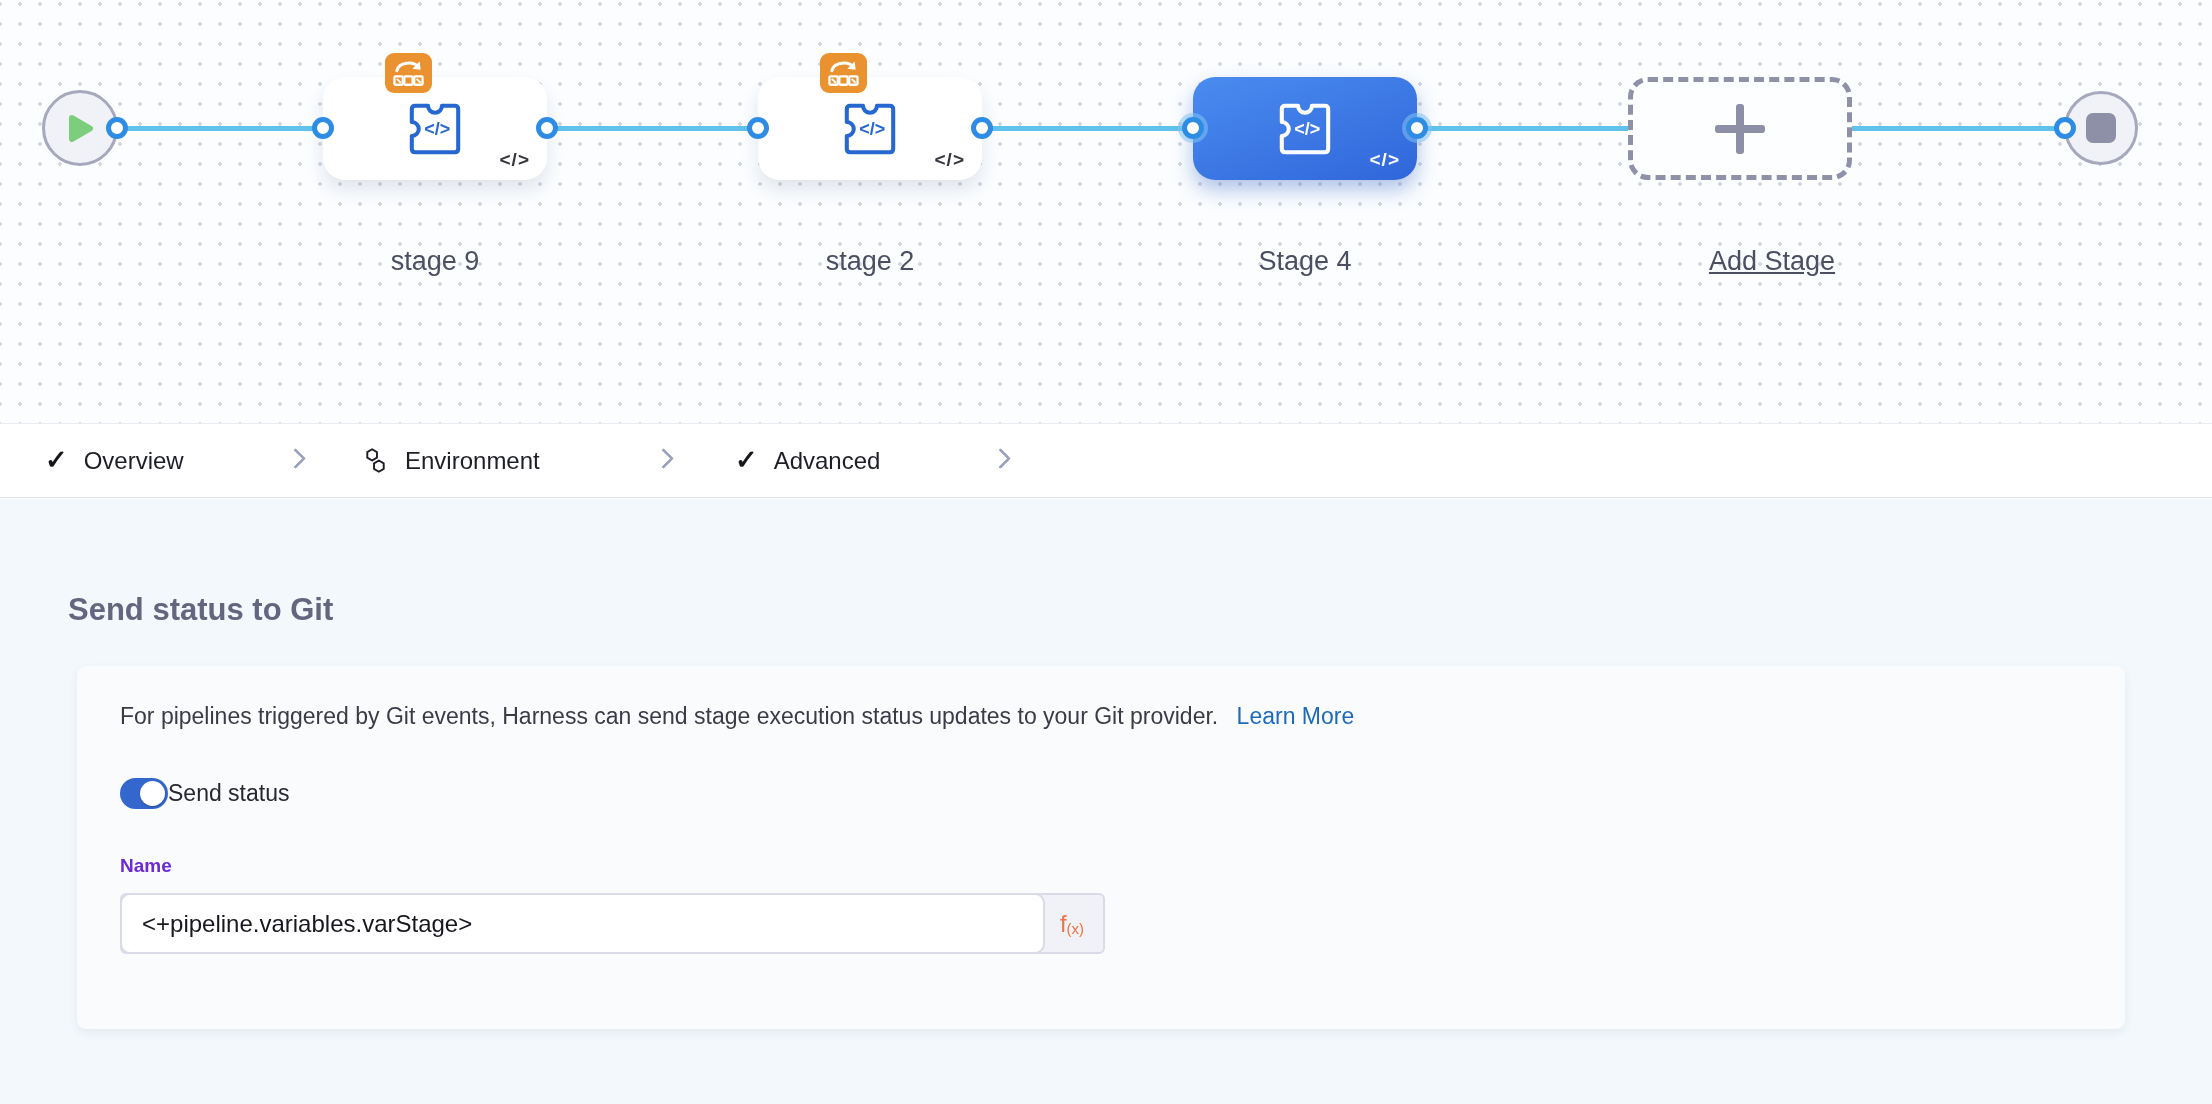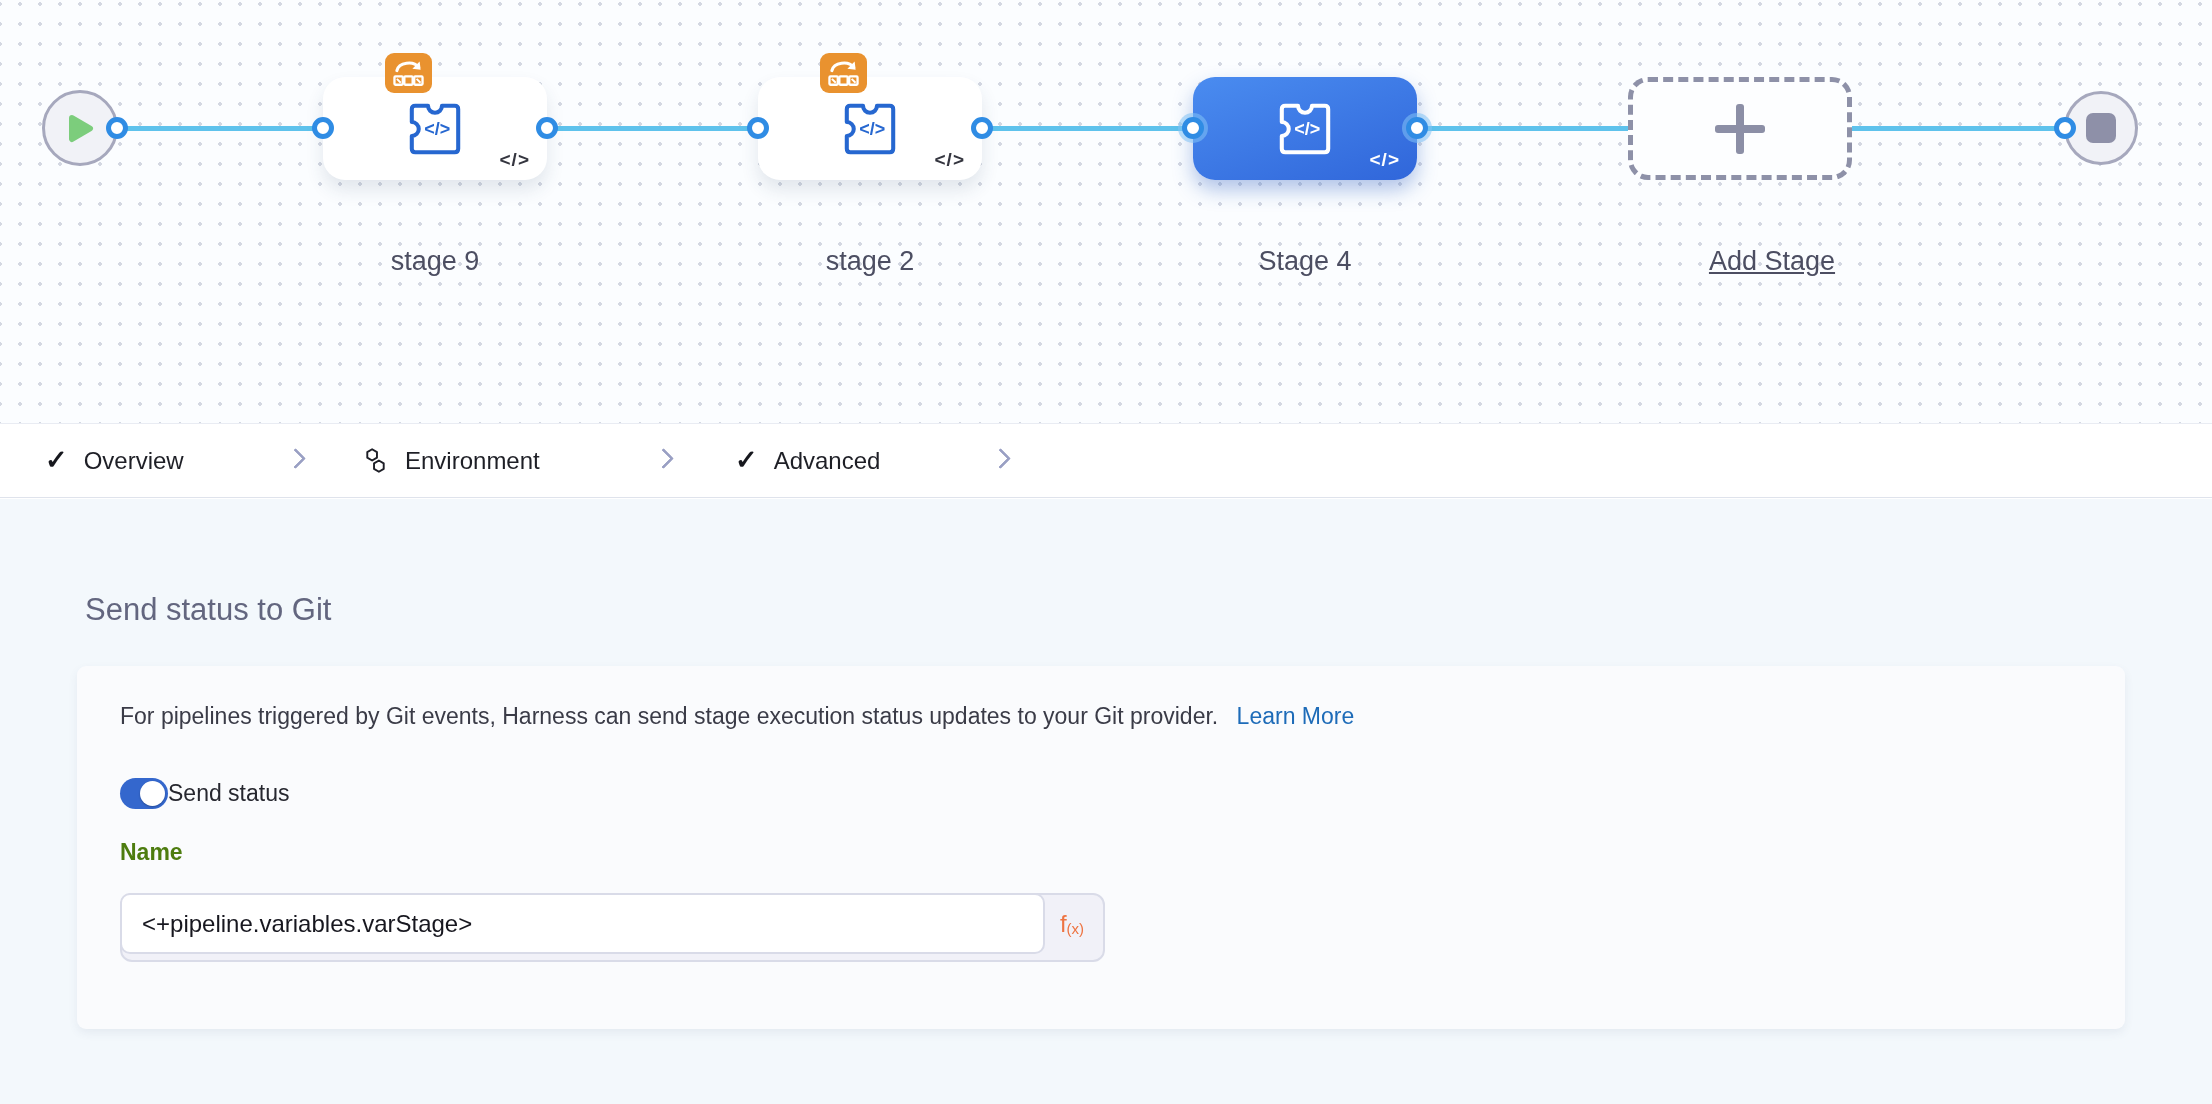--- a/index.html
+++ b/index.html
@@ -63,35 +63,35 @@
   .tab-advanced::after { content:""; position:absolute; left:0; right:0; bottom:-1px;
     height:7px; background:#2665d0; border-radius:4px; }
   .tab-check { font-size:27px; font-weight:700; color:#16171d; line-height:1; }
   .tab-sep { position:absolute; top:27px; width:15px; height:15px;
     border-top:3.5px solid #9aa0c4; border-right:3.5px solid #9aa0c4;
     transform:rotate(45deg); border-radius:2px; }
   .sep1 { left:288px; } .sep2 { left:656px; } .sep3 { left:993px; }
 
   
   .content { position:absolute; left:0; top:499px; width:2212px; height:605px; background:#f3f8fc; }
-  .panel-heading { position:absolute; left:85px; top:93px; font-size:31px; font-weight:400; color:#63667f; }
+  .panel-heading { position:absolute; left:68px; top:93px; font-size:31px; font-weight:700; color:#63667f; }
   .panel-card { position:absolute; left:77px; top:167px; width:2048px; height:363px;
     background:#fafbfd; border-radius:9px; box-shadow:0 4px 10px rgba(70,80,110,.08); }
   .panel-desc { position:absolute; left:43px; top:37px; font-size:23px; color:#3a3b47; }
   .panel-desc a { color:#1d6bb8; text-decoration:none;margin-left:12px; }
 
   .toggle-row { position:absolute; left:43px; top:112px; display:flex; align-items:center; }
   .toggle { position:relative; width:48px; height:31px; border-radius:16px; background:#3467cd; cursor:pointer; }
   .toggle-knob { position:absolute; right:3px; top:3px; width:25px; height:25px; border-radius:50%;
     background:#fff; box-shadow:0 1px 2px rgba(0,0,0,.25); }
   .toggle-label { font-size:23px; color:#26272f; }
 
-  .name-label { position:absolute; left:43px; top:173px; font-size:23px; font-weight:700; color:#4d7c0f; }
-  .input-group { position:absolute; left:43px; top:227px; width:985px; height:69px;
-    background:#f1f1f8; border:2px solid #d9dbe8; border-radius:12px; }
+  .name-label { position:absolute; left:43px; top:189px; font-size:19px; font-weight:700; color:#6d28d9; }
+  .input-group { position:absolute; left:43px; top:227px; width:985px; height:61px;
+    background:#f1f1f8; border:2px solid #d9dbe8; border-radius:6px; }
   .text-input { position:absolute; left:-2px; top:-2px; width:925px; height:61px;
     background:#fff; border:2px solid #d9dbe8; border-radius:10px;
     font-family:"Liberation Sans",sans-serif; font-size:24px; color:#17171f; padding:0 20px; outline:none; }
   .fx-button { position:absolute; right:0; top:0; width:62px; height:57px;
     display:flex; align-items:center; justify-content:center;
     color:#ee7442; font-size:24px; cursor:pointer; }
   .fx-button sub { font-size:15px; margin-top:10px; }
 </style>
 </head>
 <body>

